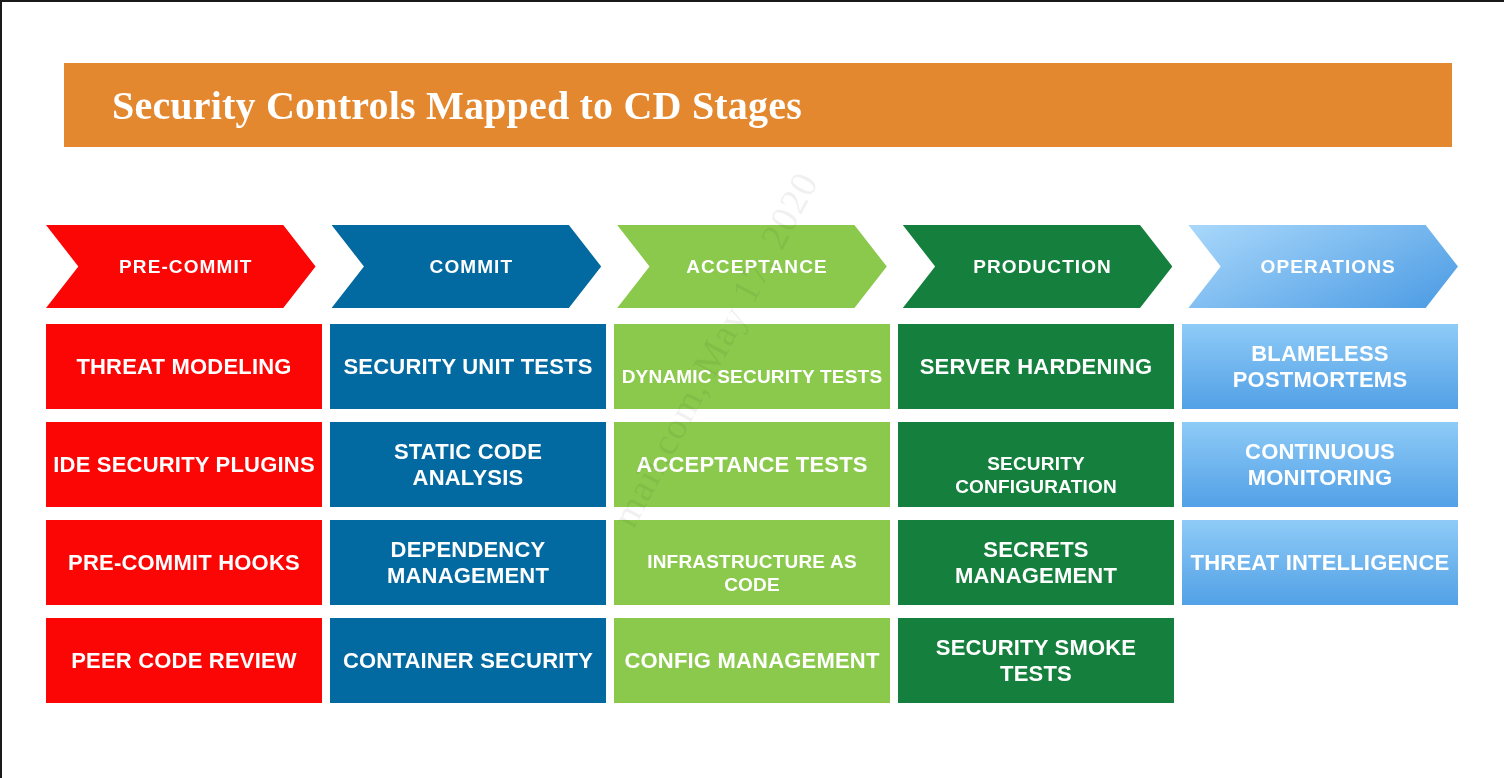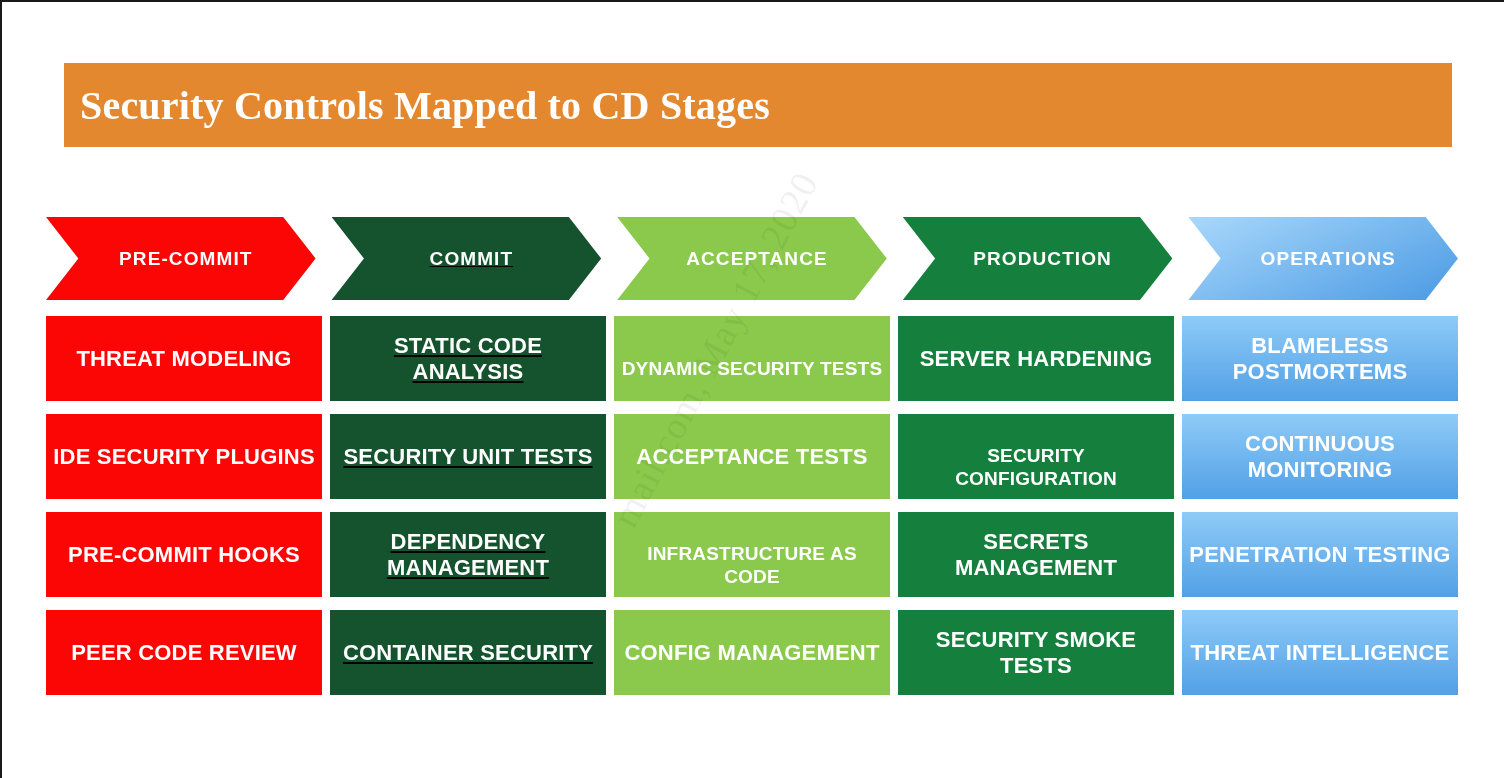--- a/index.html
+++ b/index.html
@@ -57,35 +57,36 @@
     display: flex;
     align-items: center;
     z-index: 2;
   }
   .title-text {
     color: #ffffff;
     font-family: "Liberation Serif", serif;
     font-weight: bold;
     font-size: 40px;
     letter-spacing: 0.2px;
-    padding-left: 16px;
+    padding-left: 48px;
   }
 
   
   .board {
     position: absolute;
     left: 44px;
     top: 215px;
     width: 1412px;
     z-index: 3;
   }
   .stage-row {
     display: flex;
     gap: 16px;
     height: 83px;
+    margin-top: 8px;
   }
   .stage {
     flex: 1 1 0;
     position: relative;
     height: 83px;
   }
   .stage .chev {
     position: absolute;
     inset: 0;
     clip-path: polygon(0% 0%, 88% 0%, 100% 50%, 88% 100%, 0% 100%, 12% 50%);
@@ -129,21 +130,21 @@
     line-height: 1.16;
     letter-spacing: 0.2px;
   }
   .card-label.small {
     font-size: 19px;
     margin-top: 22px;
   }
 
   
   .c-red     { background: #fb0505; }
-  .c-orange  { background: #14532d; text-decoration: underline; }
+  .c-orange  { background: #0369a1; }
   .c-green   { background: #8bc94d; }
   .c-navy    { background: #15803d; }
   .c-blue    { background: linear-gradient(180deg, #8ecbf7 0%, #52a0e6 100%); align-items: center; }
   .chev.c-blue { background: linear-gradient(155deg, #a9d8fb 0%, #4a9ae3 100%); }
 </style>
 </head>
 <body>
 
 <div class="slide">
 
@@ -197,24 +198,24 @@
         <div class="card c-red">
           <span class="card-label">PRE-COMMIT HOOKS</span>
         </div>
         <div class="card c-red">
           <span class="card-label">PEER CODE REVIEW</span>
         </div>
       </div>
 
       <div class="col">
         <div class="card c-orange">
+          <span class="card-label">SECURITY UNIT TESTS</span>
+        </div>
+        <div class="card c-orange">
           <span class="card-label">STATIC CODE ANALYSIS</span>
-        </div>
-        <div class="card c-orange">
-          <span class="card-label">SECURITY UNIT TESTS</span>
         </div>
         <div class="card c-orange">
           <span class="card-label">DEPENDENCY MANAGEMENT</span>
         </div>
         <div class="card c-orange">
           <span class="card-label">CONTAINER SECURITY</span>
         </div>
       </div>
 
       <div class="col">
@@ -246,23 +247,20 @@
           <span class="card-label">SECURITY SMOKE TESTS</span>
         </div>
       </div>
 
       <div class="col">
         <div class="card c-blue">
           <span class="card-label">BLAMELESS POSTMORTEMS</span>
         </div>
         <div class="card c-blue">
           <span class="card-label">CONTINUOUS MONITORING</span>
-        </div>
-        <div class="card c-blue">
-          <span class="card-label">PENETRATION TESTING</span>
         </div>
         <div class="card c-blue">
           <span class="card-label">THREAT INTELLIGENCE</span>
         </div>
       </div>
 
     </div>
   </div>
 </div>
 

